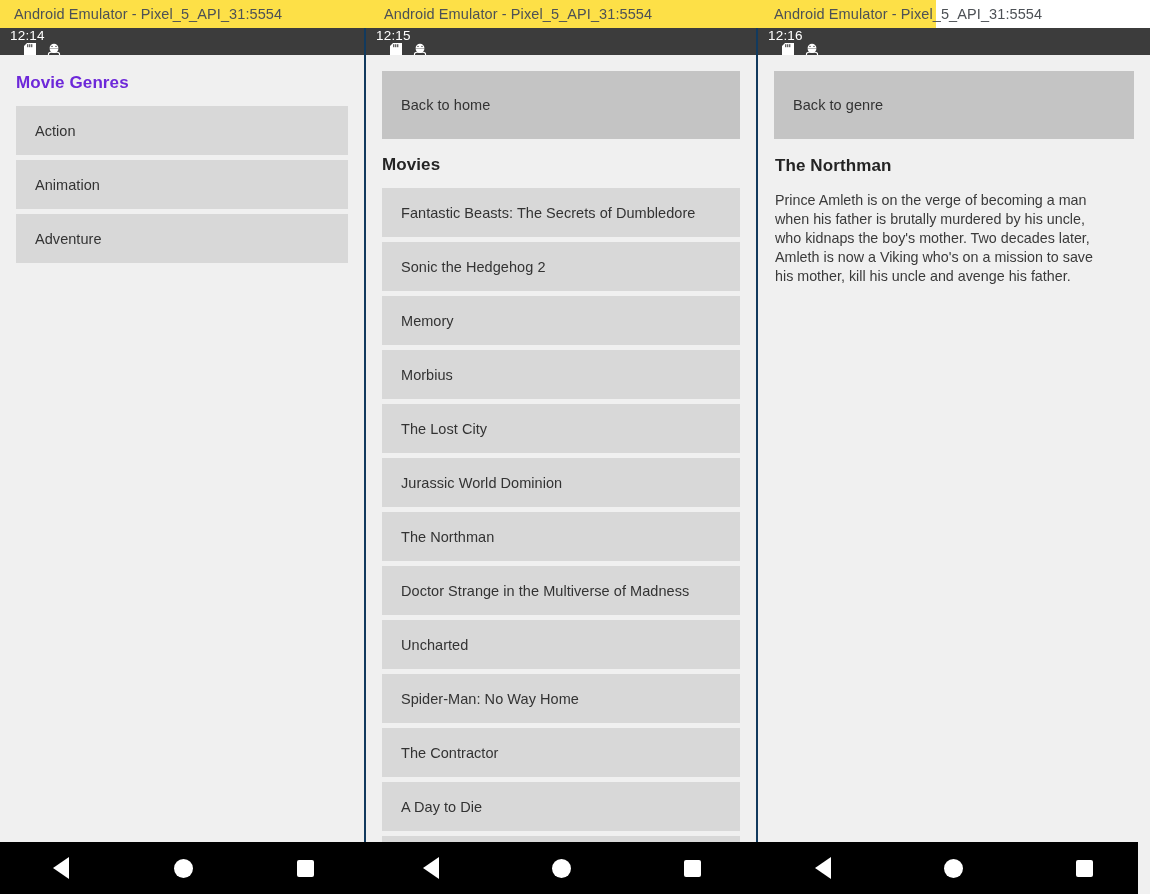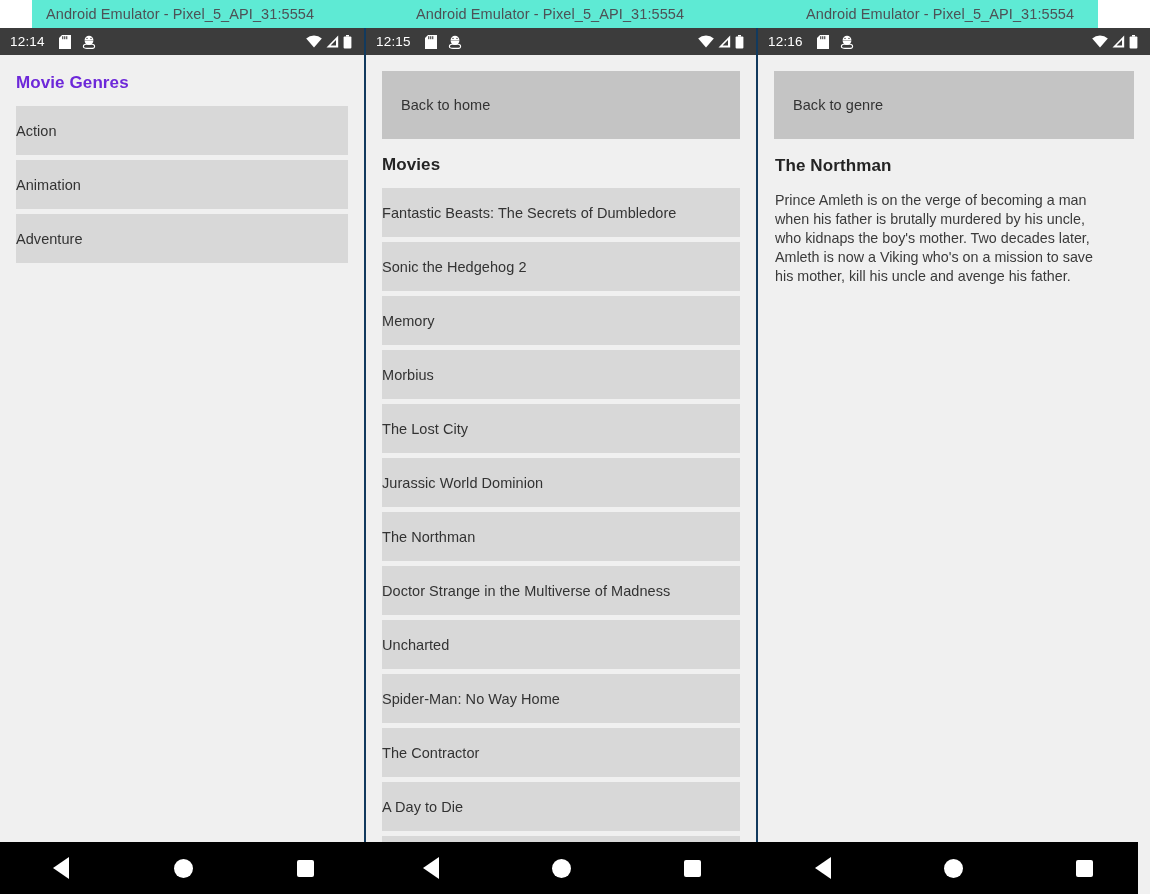--- a/index.html
+++ b/index.html
@@ -6,22 +6,22 @@
   html, body {
     width: 1150px; height: 894px;
     background: #ffffff;
     font-family: "Liberation Sans", sans-serif;
     overflow: hidden;
   }
   .screen { position: relative; width: 1150px; height: 894px; background:#ffffff; }
 
   
   .titlebar-row {
-    position:absolute; top:0; left:0; width:1066px; height:28px;
-    background:#5eead4; display:flex;margin-left:32px;
+    position:absolute; top:0; left:0; width:936px; height:28px;
+    background:#fde047; display:flex;
   }
   .titlebar {
     flex: 0 0 auto; height:28px;
     display:flex; align-items:center;
     padding-left:14px;
     font-size:14.5px; color:#4d5156; letter-spacing:0.1px;
     white-space:nowrap;
   }
   .tb-1 { width:370px; }
   .tb-2 { width:390px; }
@@ -31,22 +31,22 @@
   .cols { position:absolute; top:28px; left:0; width:1150px; height:814px; display:flex; }
   .col { position:relative; height:814px; background:#f0f0f0; }
   .col-1 { width:364px; }
   .col-sep { width:2px; background:#123a5e; height:814px; flex:0 0 2px; }
   .col-2 { width:390px; }
   .col-3 { width:392px; }
 
   
   .statusbar {
     height:27px; background:#3c3c3c; color:#ffffff;
-    display:flex; align-items:center; padding:0 12px 0 10px;
-    font-size:13px; position:relative;
+    display:flex; align-items:flex-start; padding:0 12px 0 10px;
+    font-size:13px; position:relative;flex-direction:column;
   }
   .sb-time { font-size:13.5px; letter-spacing:0.2px; }
   .sb-left-icons { display:flex; align-items:center; gap:11px; margin-left:14px; }
   .sb-spacer { flex:1 1 auto; }
   .sb-right-icons { display:flex; align-items:center; gap:4px; }
   .icon-svg { display:block; }
 
   
   .appbody { position:relative; height:787px; background:#f0f0f0; overflow:hidden; }
 
@@ -56,21 +56,21 @@
   }
   .section-title {
     font-size:17px; font-weight:bold; color:#242424;
     padding:16px 0 0 16px; letter-spacing:0.1px;
   }
 
   .list { padding:13px 16px 0 16px; }
   .list-item {
     background:#d8d8d8; color:#333333;
     height:49px; display:flex; align-items:center;
-    font-size:14.5px;
+    padding-left:19px; font-size:14.5px;
     margin-bottom:5px; letter-spacing:0.05px;
   }
 
   .btn-bar { padding:16px 16px 0 16px; }
   .flat-button {
     background:#c4c4c4; color:#333333;
     height:68px; display:flex; align-items:center;
     padding-left:19px; font-size:14.5px; letter-spacing:0.05px;
   }
 

